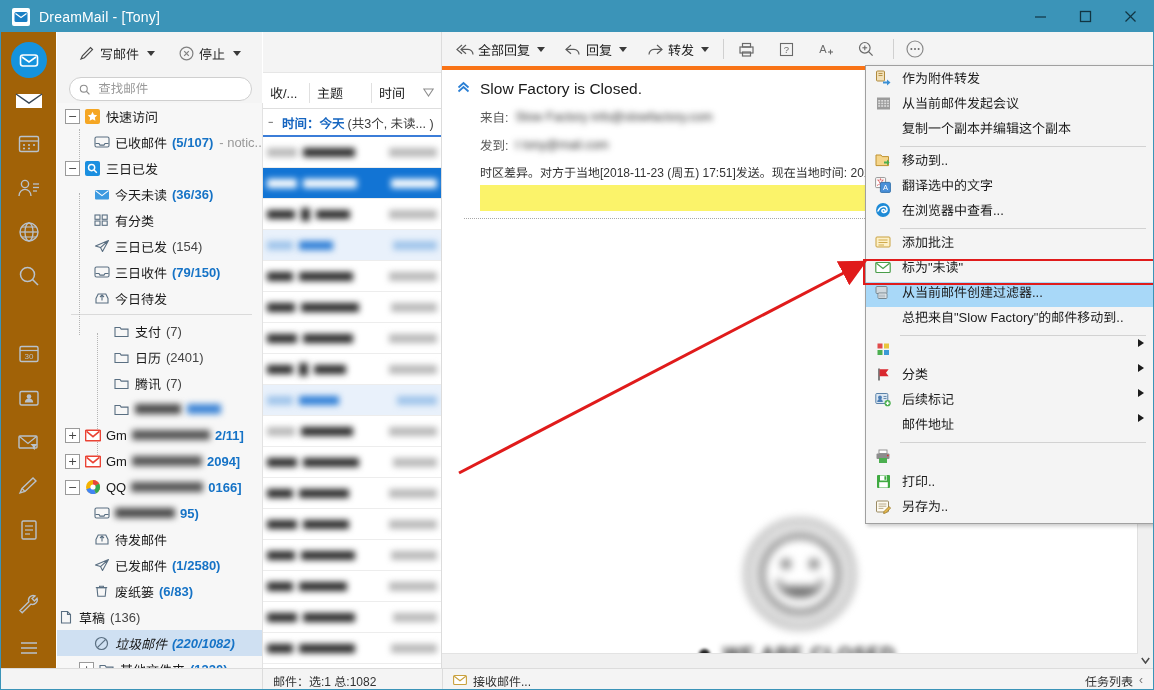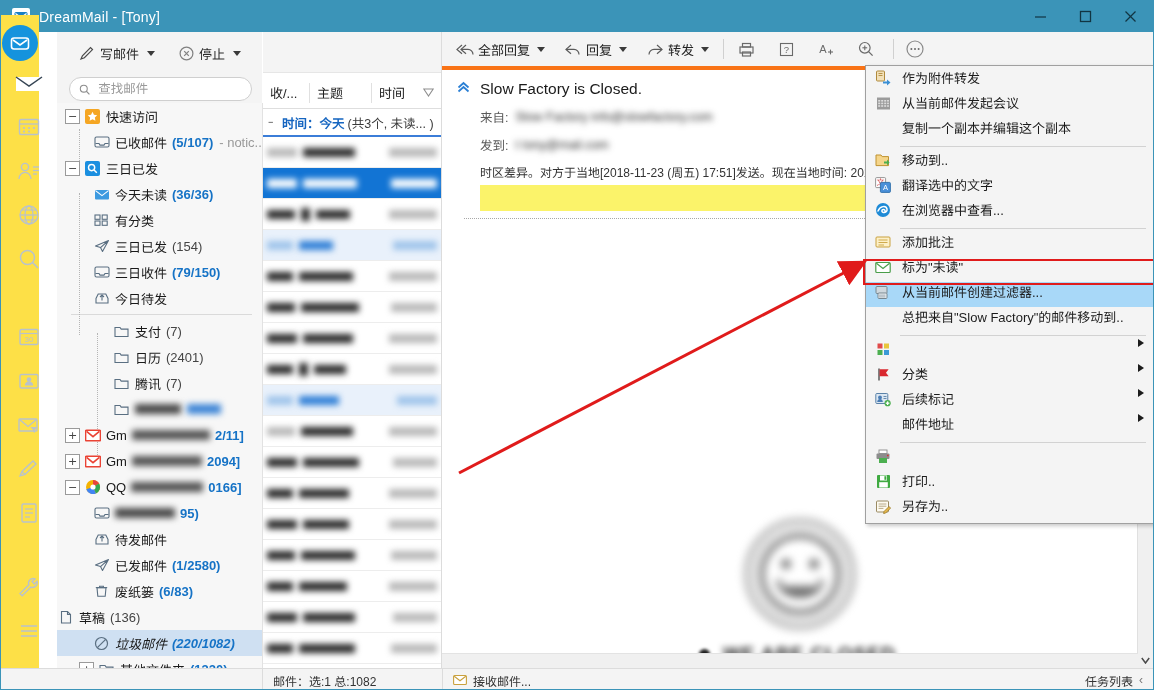--- a/index.html
+++ b/index.html
@@ -19,21 +19,21 @@
   .title-logo{width:18px;height:18px;margin-left:11px;margin-right:9px;background:#fff;
               border-radius:2px;display:flex;align-items:center;justify-content:center;}
   .title-logo svg{display:block;}
   .title-text{color:#ffffff;font-size:14px;letter-spacing:.2px;}
   .win-btns{margin-left:auto;display:flex;height:31px;}
   .win-btn{width:45px;height:31px;display:flex;align-items:center;justify-content:center;
            color:#0c2b36;font-size:15px;line-height:1;}
   .win-btn svg{display:block;}
 
   
-  .rail{position:absolute;left:0;top:14px;width:38px;height:658px;background:#fde047;}
+  .rail{position:absolute;left:0;top:31px;width:55px;height:658px;background:#a16207;}
   .rail-ico{width:55px;height:44px;display:flex;align-items:center;justify-content:center;}
   .rail-ico svg{display:block;}
   .rail-top{padding-top:10px;}
   .rail-active{width:36px;height:36px;border-radius:50%;background:#1593dd;
                display:flex;align-items:center;justify-content:center;margin:0 auto;}
   .rail-gap{height:34px;}
   .rail-gap2{height:30px;}
 
   
   .tree{position:absolute;left:56px;top:31px;width:205px;height:636px;background:#f7f7f7;

